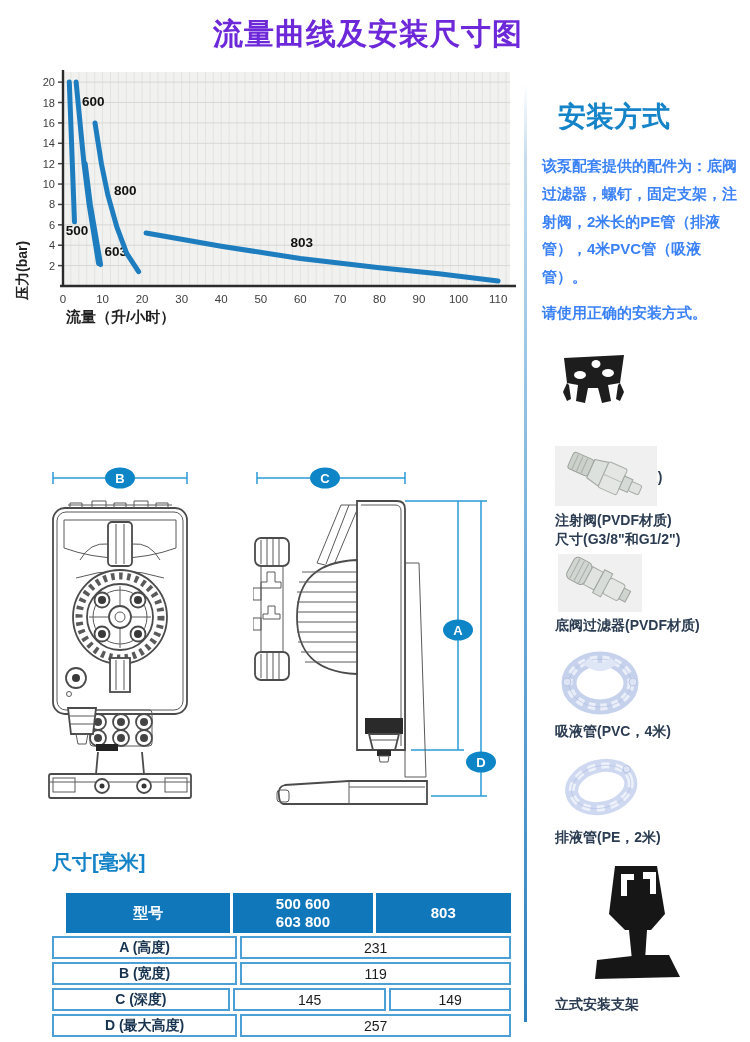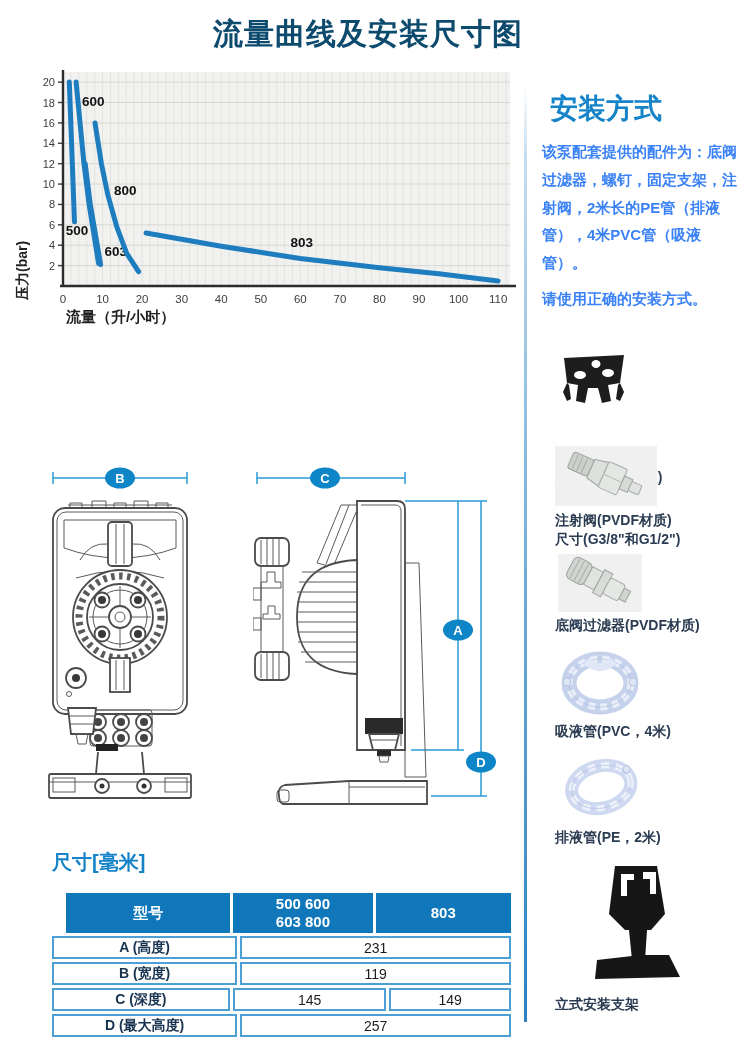--- a/index.html
+++ b/index.html
@@ -1,34 +1,34 @@
 <!DOCTYPE html>
 <html><head>
 <meta charset="utf-8">
 <style>
   html,body{margin:0;padding:0;background:#fff;}
   body{font-family:"Liberation Sans","DejaVu Sans",sans-serif;}
   #page{position:relative;width:750px;height:1042px;background:#fff;overflow:hidden;}
 
   .page-title{position:absolute;top:14px;right:227px;left:0;text-align:right;
-    font-size:30px;font-weight:bold;color:#0c4a6e;letter-spacing:1px;}
+    font-size:30px;font-weight:bold;color:#6d28d9;letter-spacing:1px;}
 
   
   #flow-chart{position:absolute;left:28px;top:64px;}
   .x-axis-title{position:absolute;left:66px;top:308px;font-size:15px;font-weight:bold;color:#1f1f1f;}
   .y-axis-title{position:absolute;left:14px;top:300px;transform:rotate(-90deg);
     transform-origin:top left;font-size:14px;font-weight:600;color:#1f1f1f;white-space:nowrap;}
 
   
   .v-sep{position:absolute;left:524px;top:84px;width:3px;height:938px;
     background:linear-gradient(to bottom,#ffffff 0%,#c4dcef 8%,#6aaad8 55%,#2e80c0 100%);}
 
   
   .sidebar{position:absolute;left:542px;top:82px;width:200px;}
-  .sidebar h2{margin:8px;font-size:28px;font-weight:bold;color:#1583c8;}
+  .sidebar h2{margin:16px;font-size:28px;font-weight:bold;color:#1583c8;}
   .sidebar p{margin:10px 0 0 0;font-size:15px;font-weight:600;line-height:1.85;color:#3b82f6;}
   .sidebar .note{margin-top:8px;}
 
   .acc{position:absolute;}
   .acc-img{display:block;}
   .acc-bg{background:#f0f0f1;}
   .acc-cap{position:absolute;font-size:14px;font-weight:700;color:#2b3c52;white-space:nowrap;line-height:1.35;}
 
   
   .s2{fill:#fff;stroke:#4b4b4b;stroke-width:1.8;}

